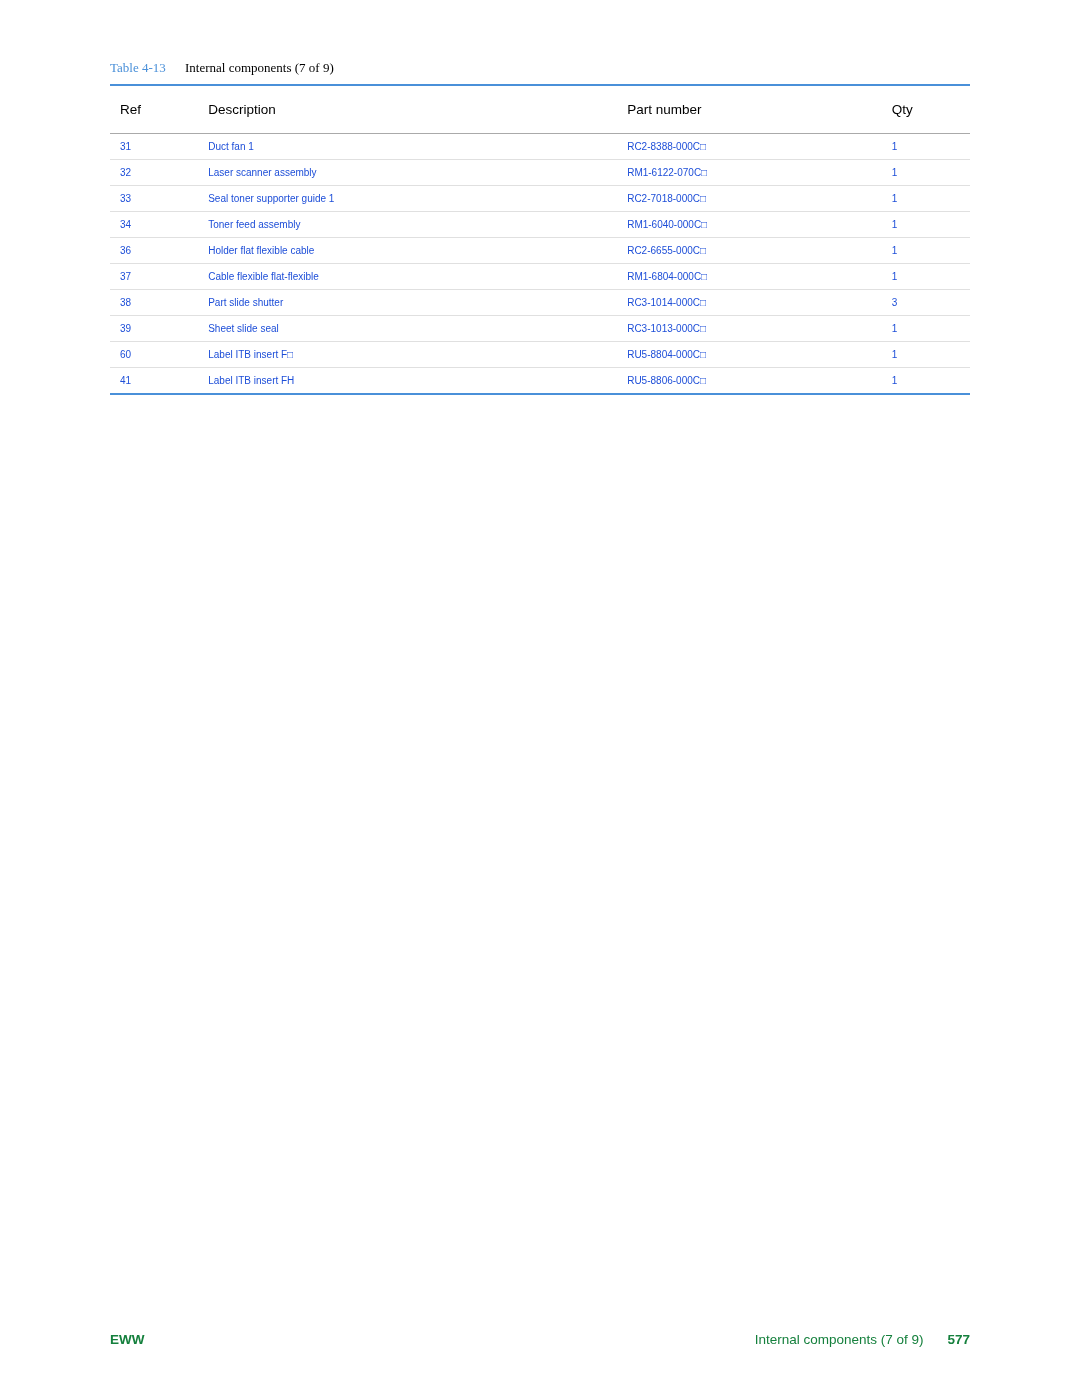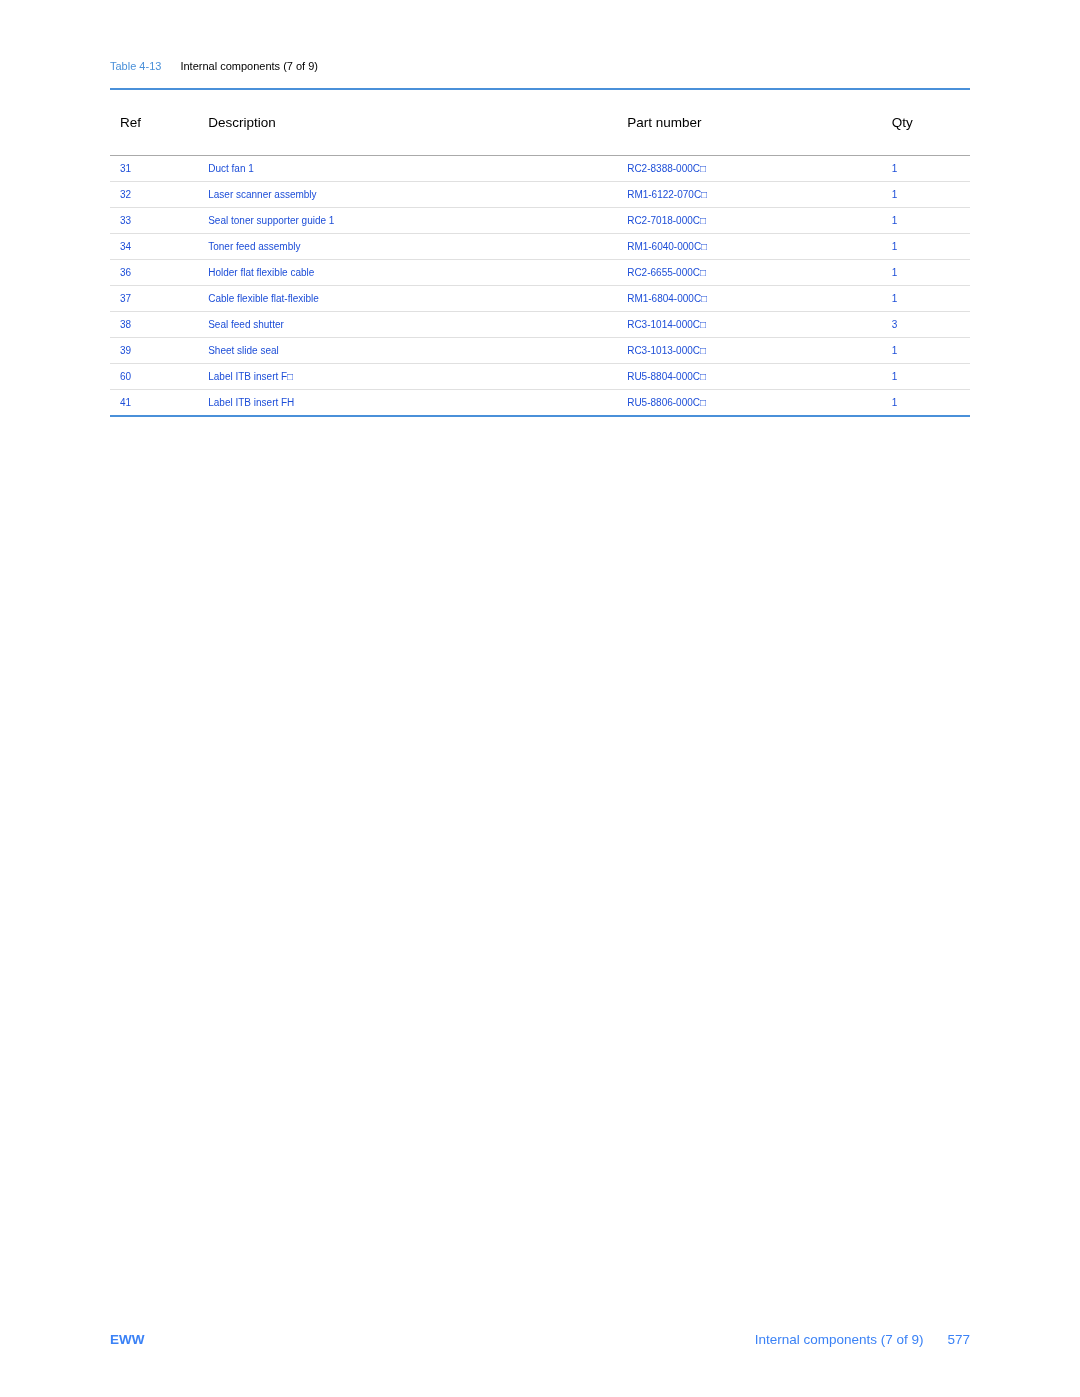--- a/index.html
+++ b/index.html
@@ -16,22 +16,23 @@
       width: 1080px;
       min-height: 1397px;
       position: relative;
     }
 
     .page-content {
       padding: 60px 110px 80px 110px;
     }
 
     .table-title {
-      margin-bottom: 16px;
-      font-size: 11px;
+      margin-bottom: 8px;
+      font-size: 13px;
+      font-family: Liberation Serif, serif;
     }
 
     .table-title .table-num {
       color: #4a90d9;
       font-weight: normal;
     }
 
     .table-title .table-desc {
       color: #000000;
       margin-left: 16px;
@@ -43,21 +44,21 @@
       border-collapse: collapse;
       border-top: 2px solid #4a90d9;
       border-bottom: 2px solid #4a90d9;
     }
 
     table.parts-table thead tr {
       border-bottom: 1px solid #aaa;
     }
 
     table.parts-table th {
-      padding: 25px 10px;
+      padding: 16px 10px;
       font-weight: normal;
       text-align: left;
       font-size: 13.5px;
       color: #000;
     }
 
     table.parts-table td {
       padding: 7px 10px;
       font-size: 10px;
       color: #1d4ed8;
@@ -76,35 +77,35 @@
 
     .page-footer {
       position: absolute;
       bottom: 50px;
       left: 110px;
       right: 110px;
       display: flex;
       justify-content: space-between;
       align-items: center;
       font-size: 13.5px;
-      color: #3b82f6;
+      color: #15803d;
     }
 
     .footer-left {
       font-weight: bold;
     }
 
     .footer-right {
       display: flex;
       gap: 24px;
       align-items: center;
     }
 
     .footer-page-num {
-      font-weight: normal;
+      font-weight: bold;
     }
   </style>
 </head>
 <body>
 
 <div class="page-content">
 
   <div class="table-title">
     <span class="table-num">Table 4-13</span>
     <span class="table-desc">Internal components (7 of 9)</span>
@@ -151,21 +152,21 @@
           <td>1</td>
         </tr>
         <tr>
           <td>37</td>
           <td>Cable flexible flat-flexible</td>
           <td>RM1-6804-000C□</td>
           <td>1</td>
         </tr>
         <tr>
           <td>38</td>
-          <td>Seal feed shutter</td>
+          <td>Part slide shutter</td>
           <td>RC3-1014-000C□</td>
           <td>3</td>
         </tr>
         <tr>
           <td>39</td>
           <td>Sheet slide seal</td>
           <td>RC3-1013-000C□</td>
           <td>1</td>
         </tr>
         <tr>

